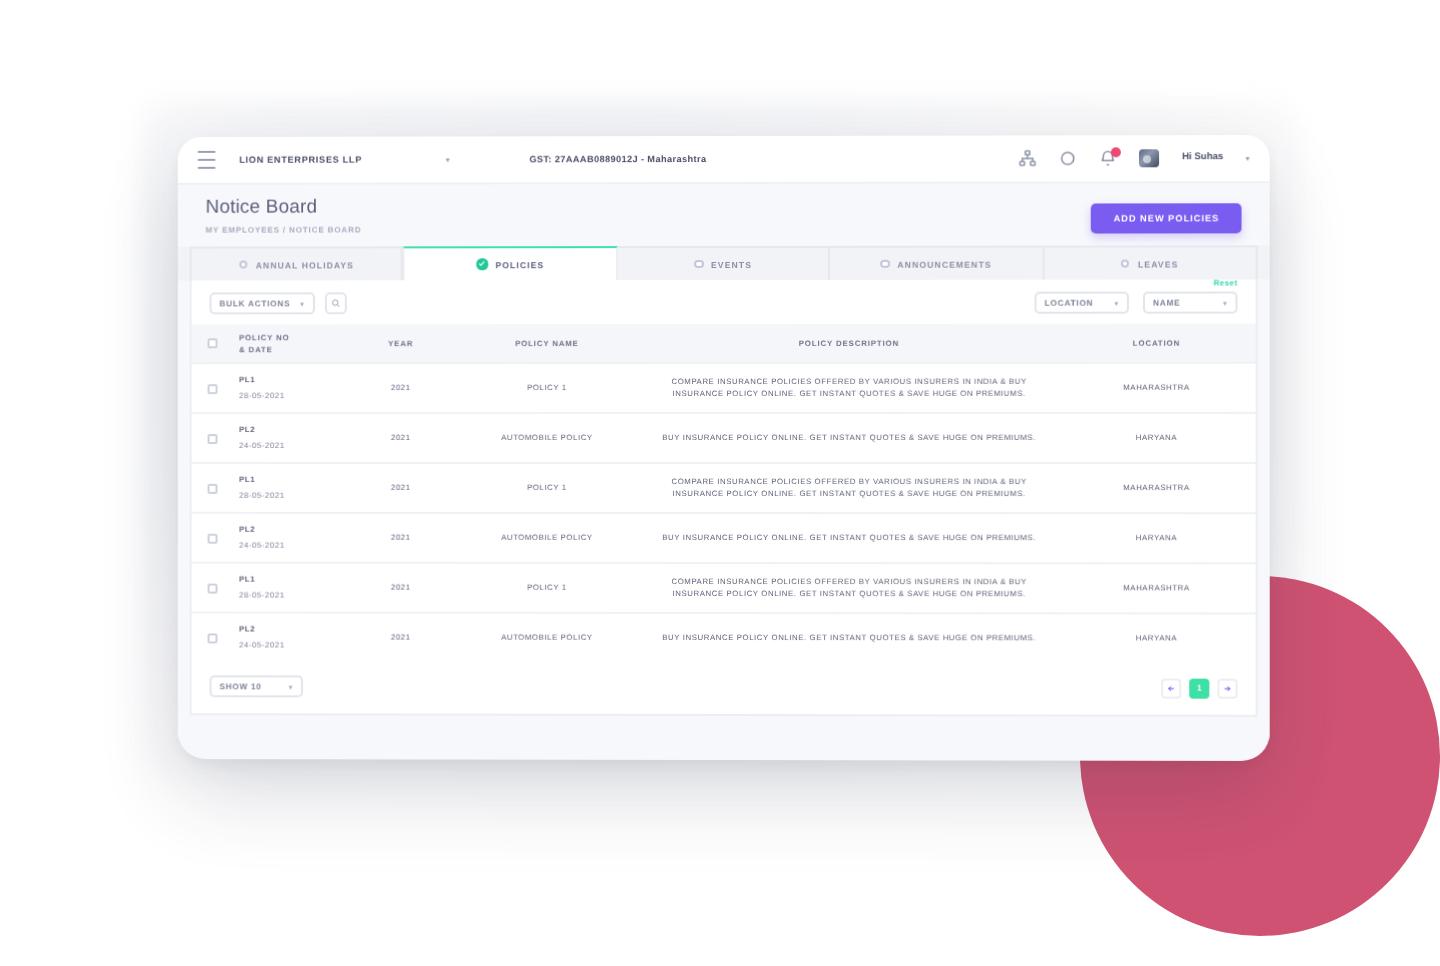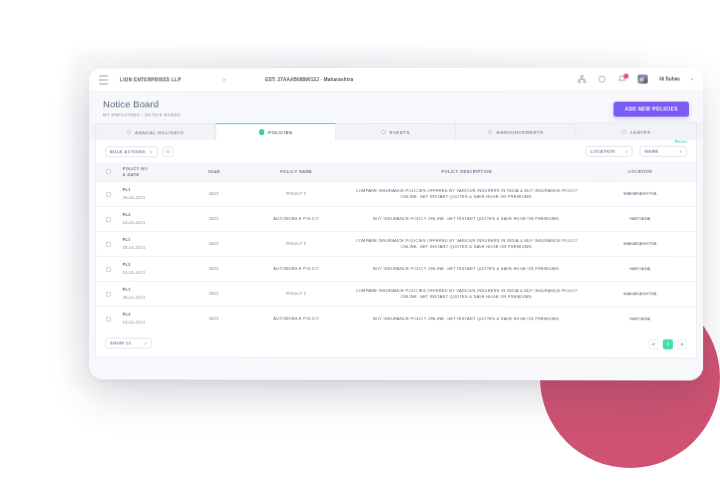--- a/index.html
+++ b/index.html
@@ -34,21 +34,21 @@
     left: 540px; top: 288px;
     width: 180px; height: 180px;
     border-radius: 50%;
     background: #cf5272;
   }
 
   
   .app-card {
     position: absolute;
     left: 88px; top: 68px;
-    width: 614px; height: 312px;
+    width: 546px; height: 312px;
     background: #f7f8fb;
     border-radius: 12px 12px 14px 14px;
     box-shadow: 0 18px 40px rgba(40,44,70,0.16), 0 2px 8px rgba(40,44,70,0.06);
     overflow: hidden;
     transform: perspective(900px) rotateY(-0.6deg);
   }
 
   
   .topbar {
     height: 24px;

